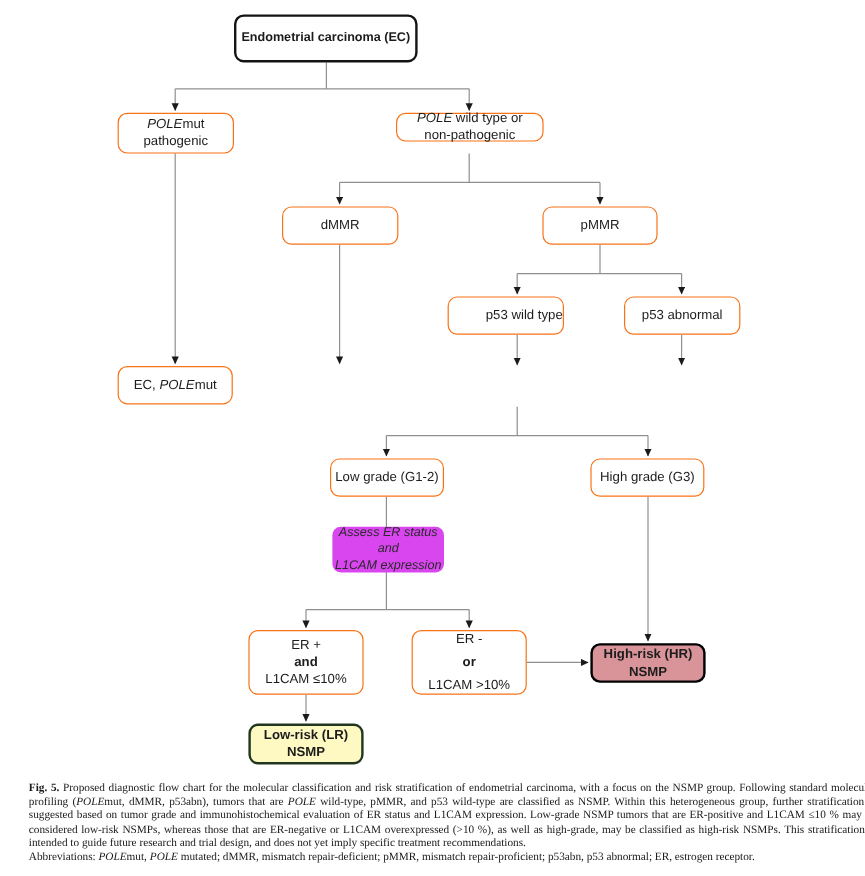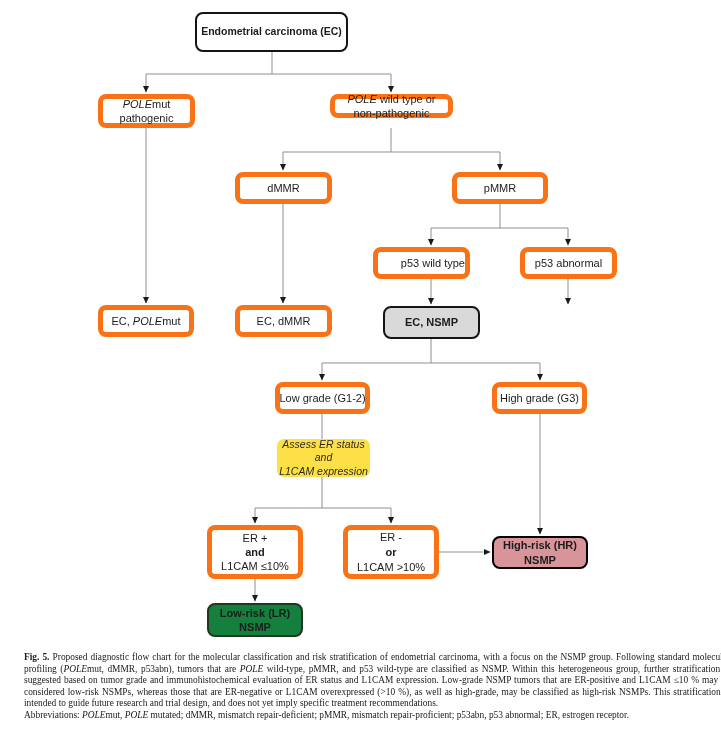--- a/index.html
+++ b/index.html
@@ -4,31 +4,31 @@
 <style>
   html,body{margin:0;padding:0;}
   body{
     width:721px;height:730px;position:relative;background:#ffffff;
     font-family:"Liberation Sans",sans-serif;overflow:hidden;
   }
   #diagram{position:absolute;left:0;top:0;width:721px;height:648px;}
   #edges{position:absolute;left:0;top:0;width:721px;height:648px;}
   .node{
     position:absolute;box-sizing:border-box;background:#ffffff;
-    border:5px solid #f97316;border-radius:8px;
+    border:1px solid #f97316;border-radius:8px;
     display:flex;flex-direction:column;align-items:center;justify-content:center;
     font-size:11px;color:#1c1c1c;text-align:center;line-height:1.28;white-space:nowrap;
   }
   .node.thick{border:2px solid #141414;font-weight:bold;}
   .node.root{font-size:10.5px;}
   .node.nsmp{background:#d9d9d9;}
   .node.hr{background:#d9949a;border:2px solid #000000;font-weight:bold;}
-  .node.lr{background:#15803d;border:2px solid #21351f;font-weight:bold;}
+  .node.lr{background:#fef9c3;border:2px solid #21351f;font-weight:bold;}
   .node.assess{
-    background:#fde047;border:none;border-radius:7px;
+    background:#d946ef;border:none;border-radius:7px;
     font-style:italic;font-size:10.5px;color:#2a2a2a;text-align:center;
   }
   .b{font-weight:bold;}
   #caption{
     position:absolute;left:8px;top:652px;width:706px;
     font-family:"Liberation Serif",serif;font-size:9.4px;line-height:11.6px;
     color:#1a1a1a;
     margin-left:16px;
   }
   #caption p{margin:0;}
@@ -108,27 +108,21 @@
   </div>
 
   <div class="node" style="left:520px;top:247px;width:97px;height:32px;align-items:center;">
     <div><span>p53 abnormal</span></div>
   </div>
 
   <div class="node" style="left:98px;top:305px;width:96px;height:32px;">
     <div><span>EC, </span><i>POLE</i><span>mut</span></div>
   </div>
 
-  <div class="node" style="left:235px;top:305px;width:97px;height:32px;">
-    <div><span>EC, dMMR</span></div>
-  </div>
 
-  <div class="node thick nsmp" style="left:383px;top:306px;width:97px;height:33px;">
-    <div><span>EC, NSMP</span></div>
-  </div>
 
 
   <div class="node" style="left:275px;top:382px;width:95px;height:32px;">
     <div><span>Low grade (G1-2)</span></div>
   </div>
 
   <div class="node" style="left:492px;top:382px;width:95px;height:32px;">
     <div><span>High grade (G3)</span></div>
   </div>
 

